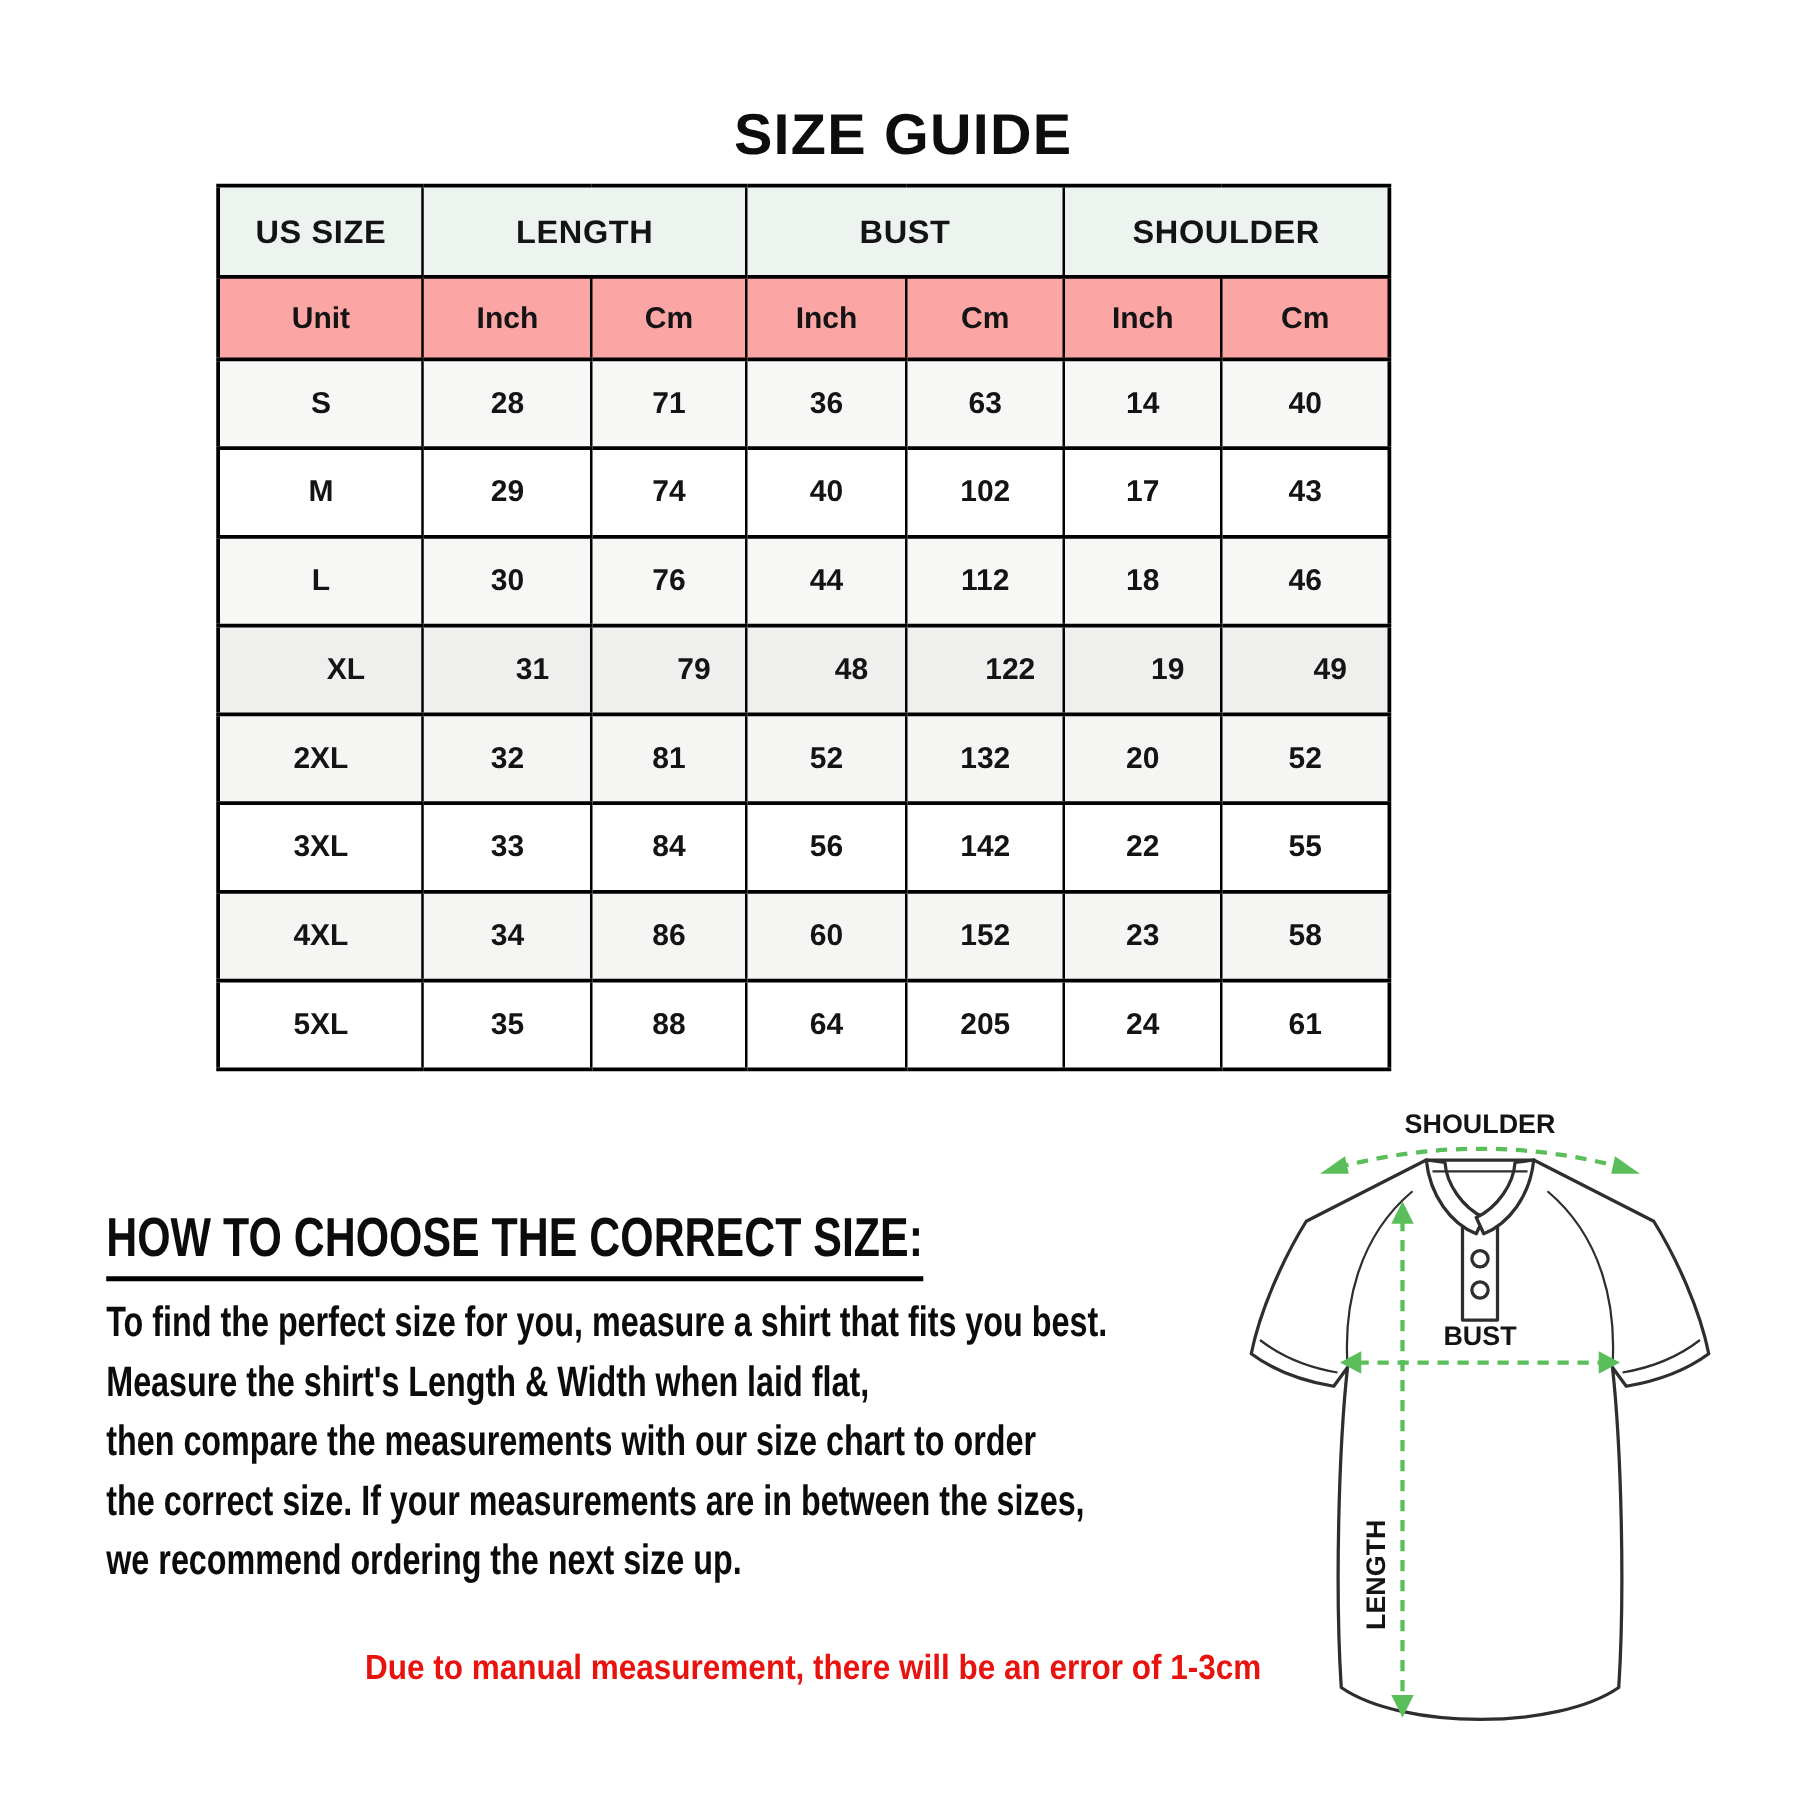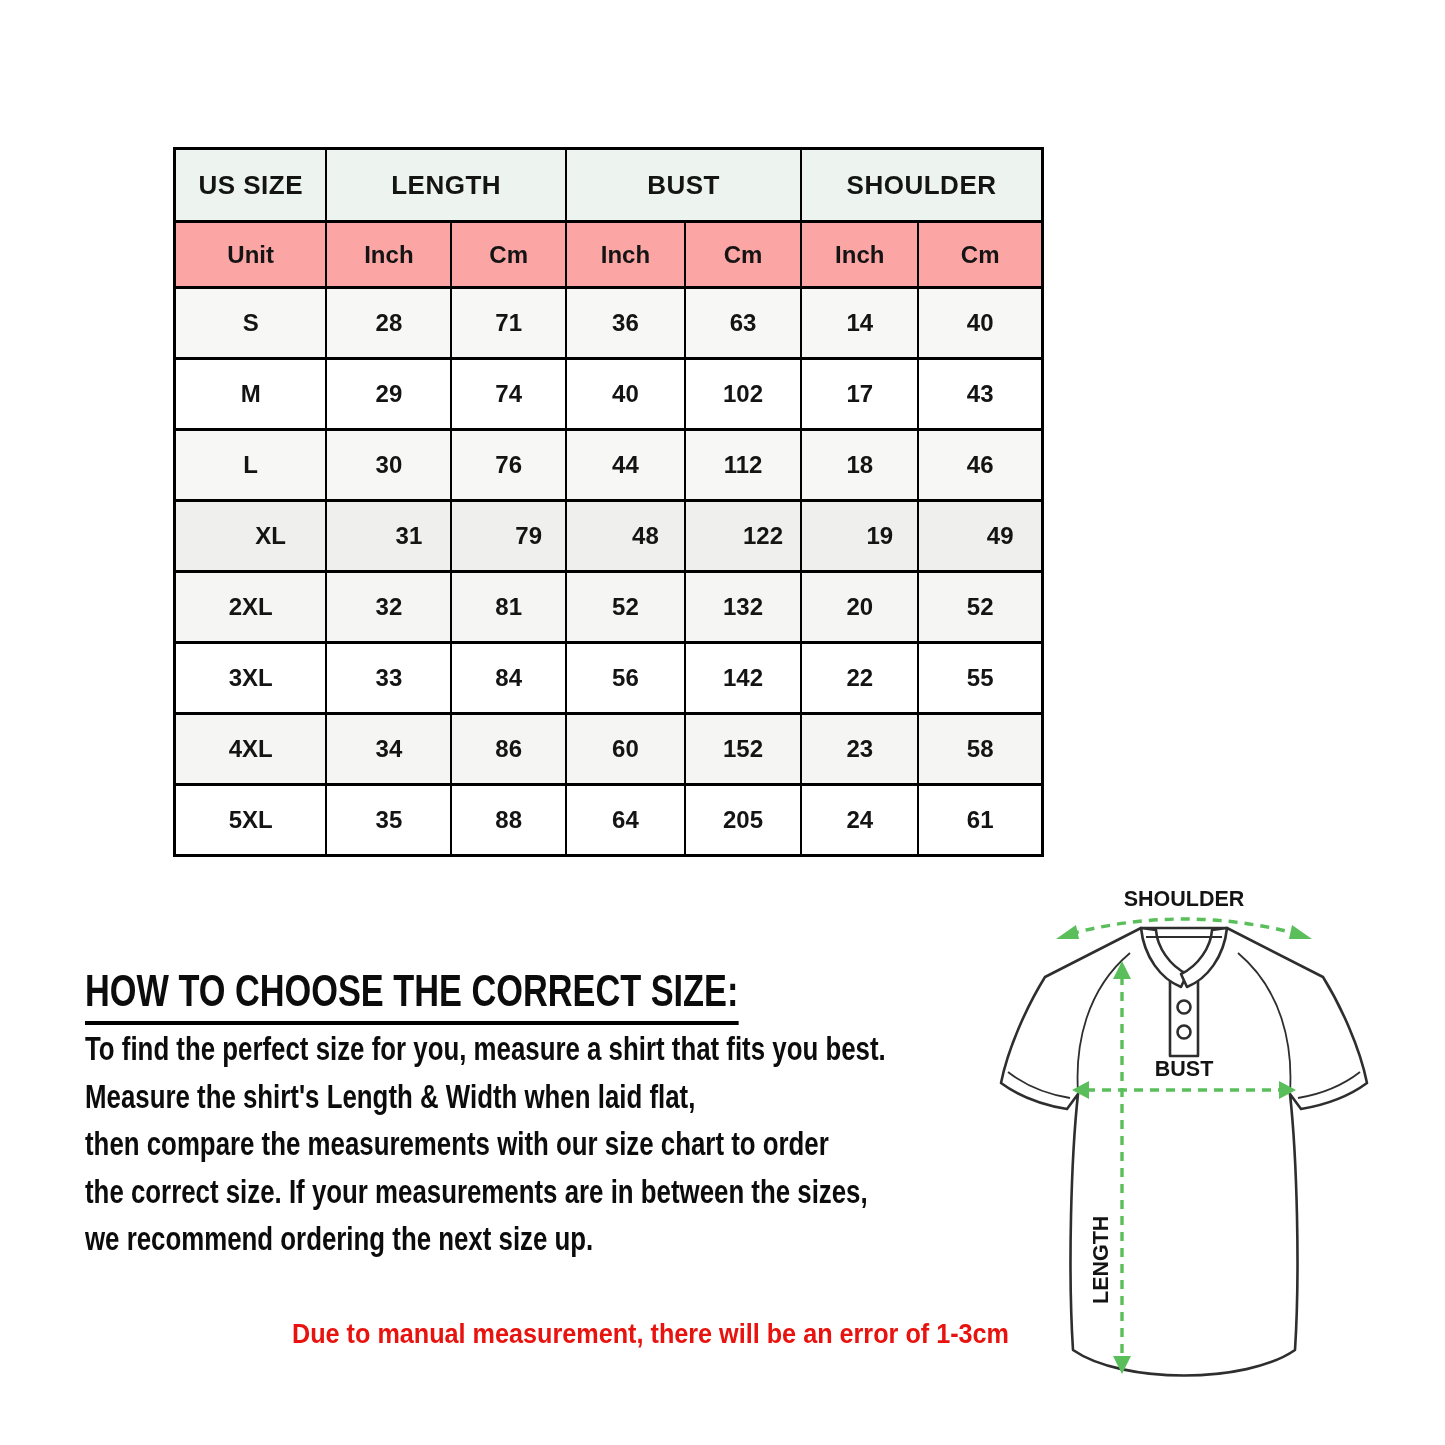--- a/index.html
+++ b/index.html
@@ -4,59 +4,60 @@
 <style>
   html,body{margin:0;padding:0;background:#ffffff;}
   body{width:1445px;height:1445px;overflow:hidden;font-family:"Liberation Sans",sans-serif;color:#111;}
   .page{position:relative;width:1445px;height:1445px;background:#fff;}
 
   
   .title{position:absolute;top:80px;left:0;width:100%;text-align:center;
          font-size:46px;font-weight:700;letter-spacing:1px;color:#0d0d0d;}
 
   
-  .size-table{position:absolute;left:173px;top:147px;width:871px;
+  .size-table{position:absolute;left:173px;top:147px;width:940px;
               border-collapse:collapse;table-layout:fixed;text-align:center;
               border:3px solid #000;}
   .size-table th,.size-table td{
       border-left:2px solid #000;border-right:2px solid #000;
       border-top:3px solid #000;border-bottom:3px solid #000;
       font-weight:700;padding:0;color:#141414;}
   .group-row th{height:70px;background:#edf4f0;font-size:26px;letter-spacing:.5px;}
   .unit-row th{height:63px;background:#fca5a5;font-size:24px;}
   .size-table tbody td{height:68px;font-size:24px;background:#fff;}
   tr.shade-light td{background:#f7f7f6;}
   tr.shade-mid td{background:#efefed;padding-left:40px;}
   tr.shade-soft td{background:#f5f5f4;}
 
   
   .howto{position:absolute;left:85px;top:966px;}
   .howto-heading{display:inline-block;font-size:44px;font-weight:700;white-space:nowrap;
                  transform:scaleX(0.78);transform-origin:0 50%;
                  border-bottom:4px solid #000;padding-bottom:5px;color:#0c0c0c;}
-  .howto-lines{}
+  .howto-lines{margin-top:10px;}
   .howto-line{font-size:34px;font-weight:700;line-height:47.5px;white-space:nowrap;
               transform:scaleX(0.76);transform-origin:0 50%;color:#0c0c0c;}
 
   
   .note{position:absolute;left:292px;top:1318px;font-size:28px;font-weight:700;
         white-space:nowrap;color:#e8120e;transform:scaleX(0.9);transform-origin:0 50%;}
 
   
   .shirt-svg{position:absolute;left:980px;top:880px;width:460px;height:560px;}
   .outline{fill:#ffffff;stroke:#2e2e2e;stroke-width:2.6;stroke-linejoin:round;}
   .seam{fill:none;stroke:#2e2e2e;stroke-width:1.8;}
   .dash{fill:none;stroke-width:3.4;stroke-dasharray:9 7;}
   .svg-label{font-family:"Liberation Sans",sans-serif;font-weight:700;font-size:21.5px;fill:#141414;}
 </style>
 </head>
 <body>
 
 <div class="page">
 
+  <div class="title">SIZE GUIDE</div>
 
   <table class="size-table">
     <colgroup>
       <col style="width:17.5%">
         <col style="width:14.4%">
         <col style="width:13.2%">
       <col style="width:13.7%">
         <col style="width:13.4%">
         <col style="width:13.5%">
         <col style="width:14.3%">

